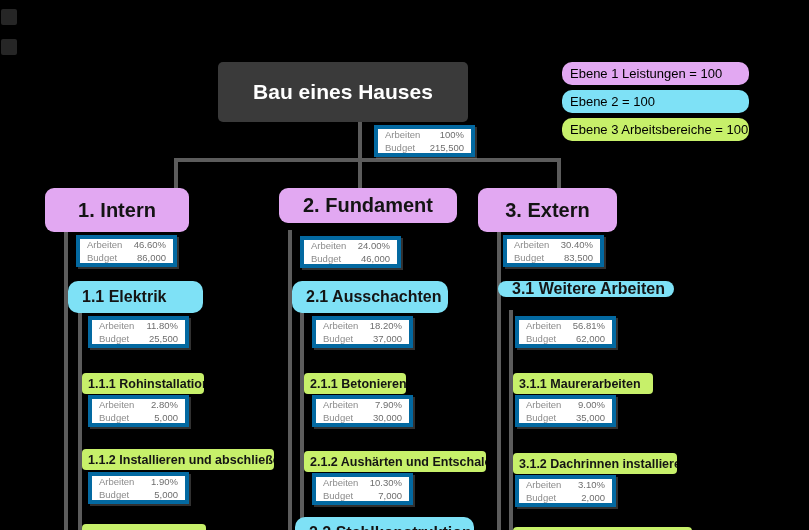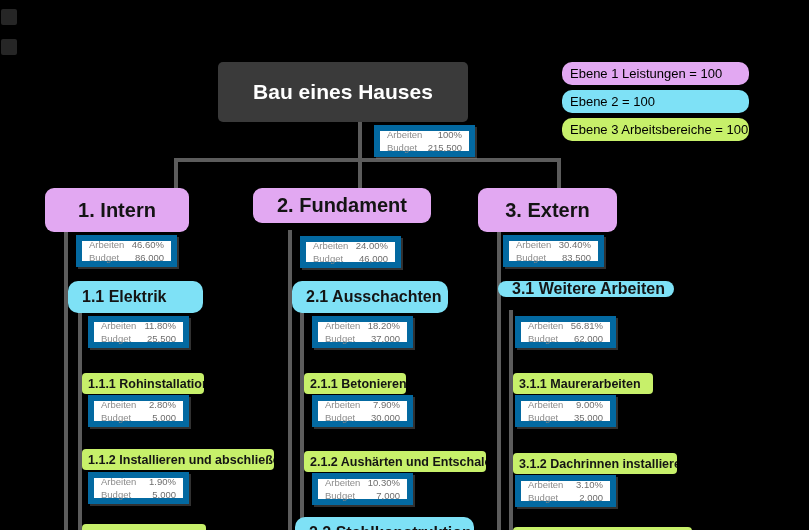--- a/index.html
+++ b/index.html
@@ -6,21 +6,21 @@
   .canvas{position:relative;width:809px;height:530px;background:#000;overflow:hidden;
           font-family:"Liberation Sans",sans-serif;}
   .line{position:absolute;background:#5c5c5c;}
   .node{position:absolute;display:flex;align-items:center;color:#141414;font-weight:bold;
         box-sizing:border-box;white-space:nowrap;overflow:hidden;}
   .l1{background:#e2a8f2;border-radius:9px;font-size:20px;justify-content:center;}
   .l2{background:#7ee1f6;border-radius:10px;font-size:16px;padding-left:14px;}
   .l3{background:#c7f06a;border-radius:4px;font-size:12.5px;padding-left:6px;}
   .root-box{position:absolute;background:#3a3a3a;color:#fff;border-radius:5px;display:flex;
         align-items:center;justify-content:center;font-weight:bold;font-size:21px;}
-  .stats{position:absolute;background:#ffffff;border:6px solid #0369a1;
+  .stats{position:absolute;background:#ffffff;border:4px solid #0369a1;
         box-shadow:2px 2px 0 rgba(140,140,140,0.35);width:101px;height:32px;box-sizing:border-box;
         display:flex;flex-direction:column;justify-content:center;gap:3px;padding:2px 7px;}
   .srow{display:flex;justify-content:space-between;font-size:9.5px;line-height:10px;}
   .slabel{color:#8b8b8b;}
   .sval{color:#6e6e6e;}
   .legend-item{position:absolute;width:187px;height:23px;border-radius:10px;display:flex;
         align-items:center;padding-left:8px;box-sizing:border-box;font-size:13px;color:#000;}
   .lg1{background:#e2a8f2;}
   .lg2{background:#7ee1f6;}
   .lg3{background:#c7f06a;}
@@ -104,21 +104,21 @@
         <span class="sval">1.90%</span>
       </div>
     <div class="srow">
         <span class="slabel">Budget</span>
         <span class="sval">5,000</span>
       </div>
   </div>
 
   <div class="node l3" style="left:82px;top:524px;width:124px;height:21px">1.1.3 HLK-Geräte</div>
 
-  <div class="node l1" style="left:253px;top:188px;width:178px;height:35px">2. Fundament</div>
+  <div class="node l1" style="left:279px;top:188px;width:178px;height:35px">2. Fundament</div>
   <div class="stats" style="left:300px;top:236px">
     <div class="srow">
         <span class="slabel">Arbeiten</span>
         <span class="sval">24.00%</span>
       </div>
     <div class="srow">
         <span class="slabel">Budget</span>
         <span class="sval">46,000</span>
       </div>
   </div>

